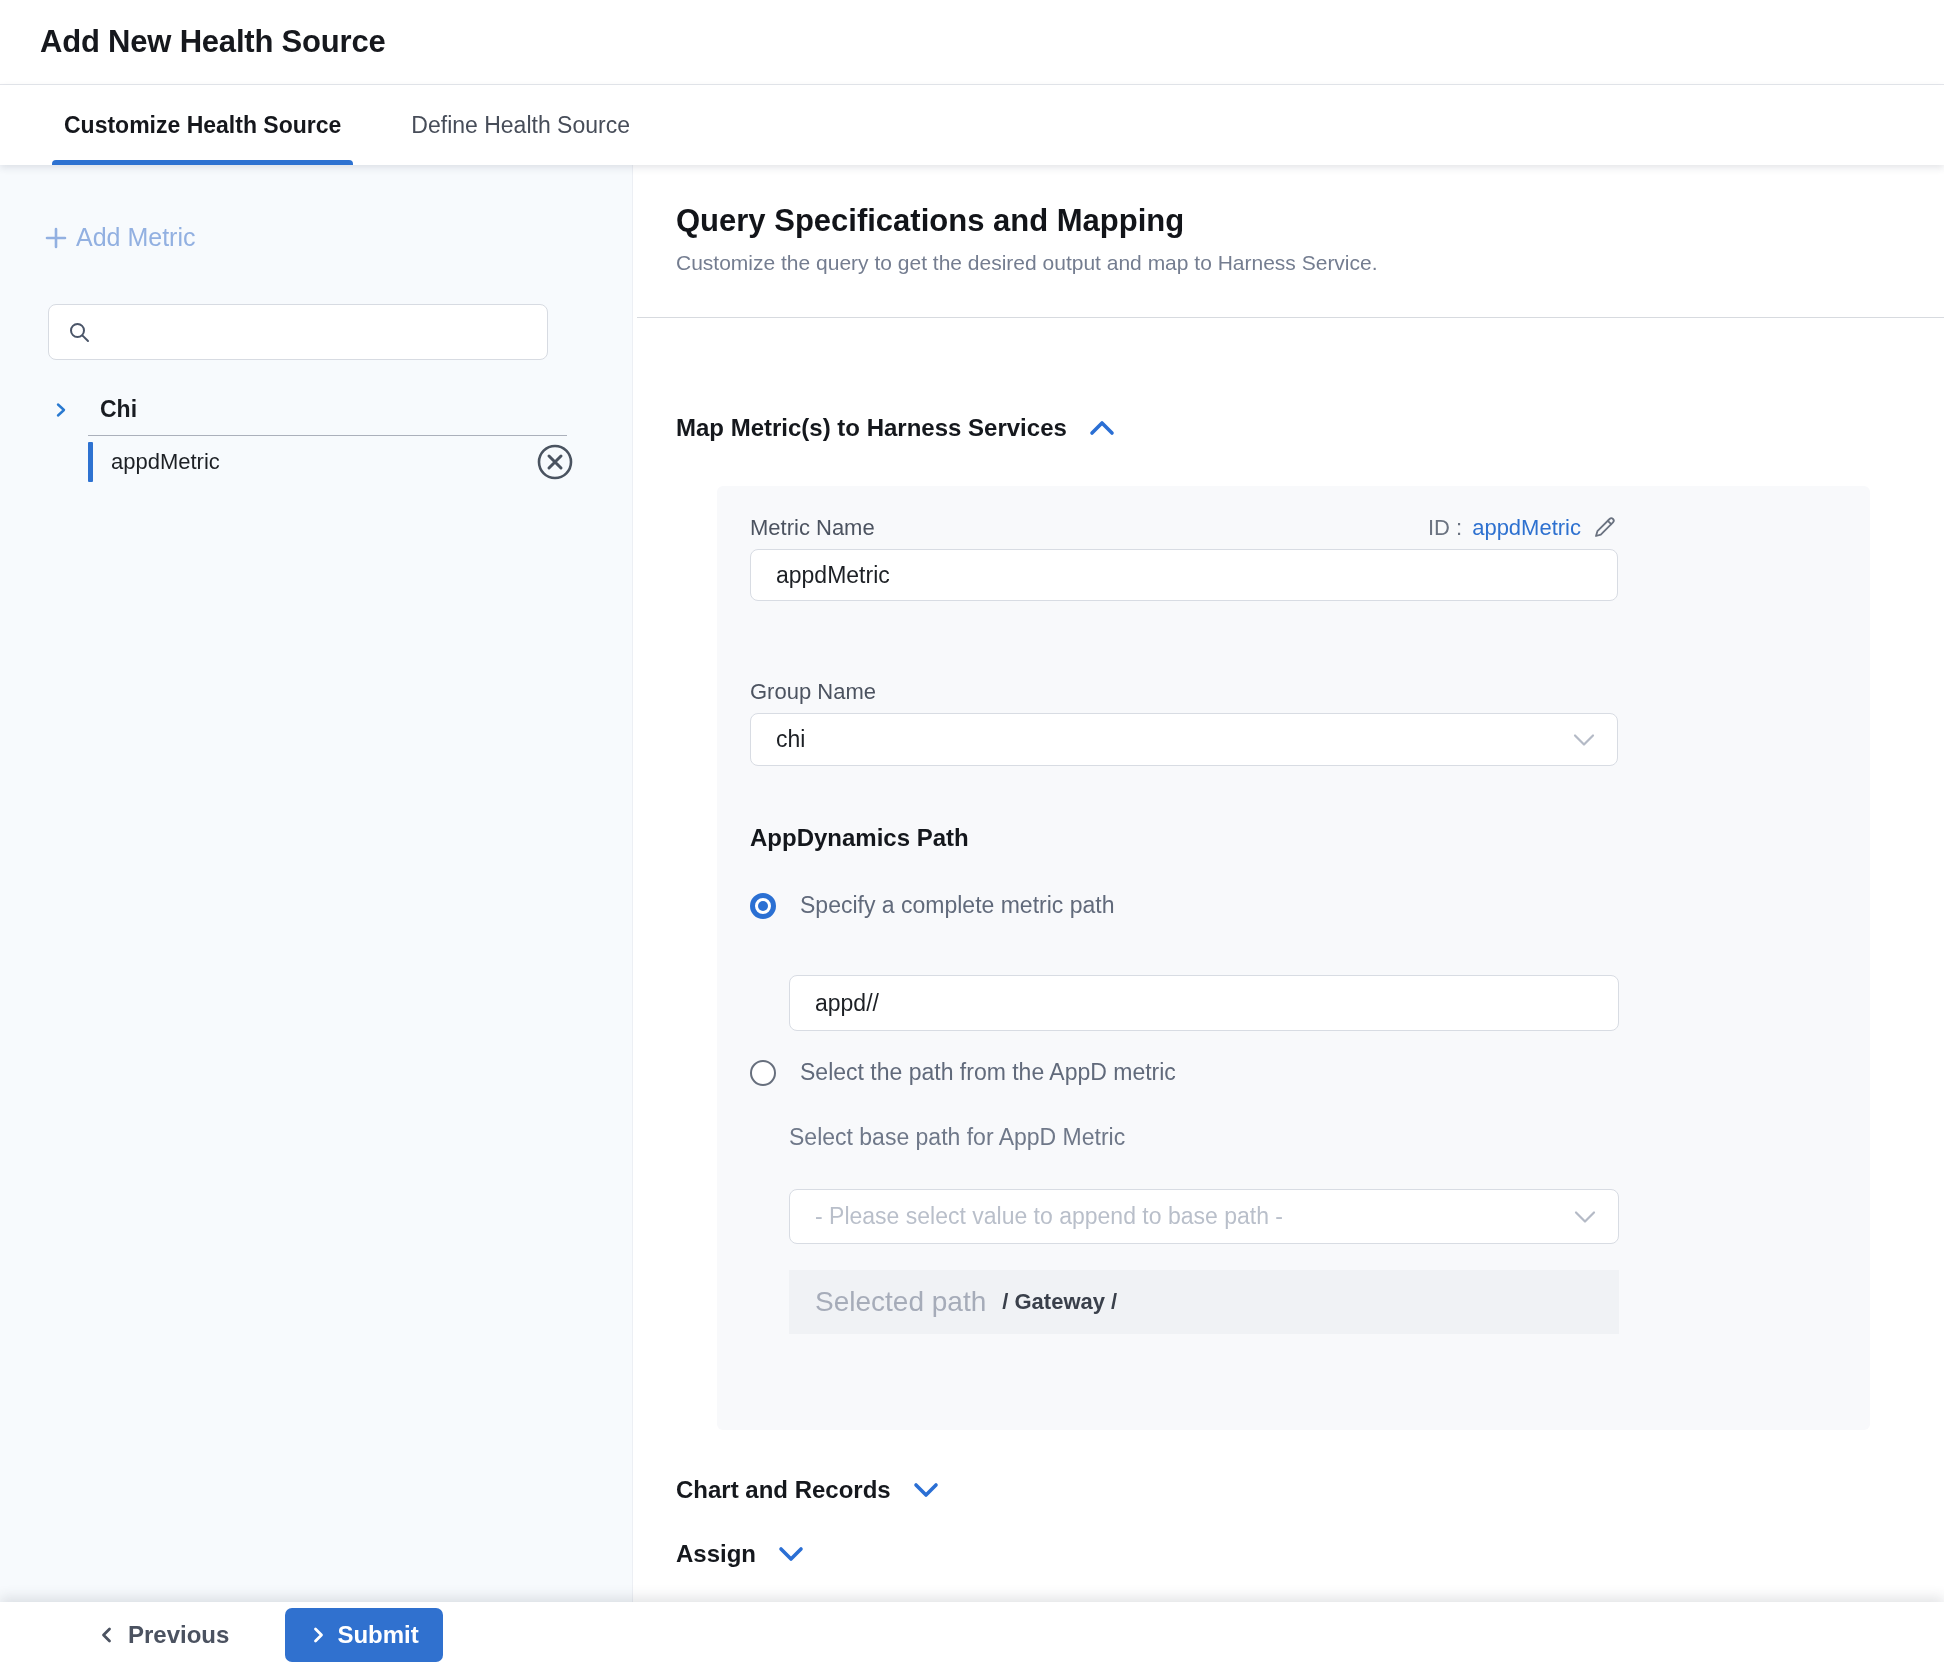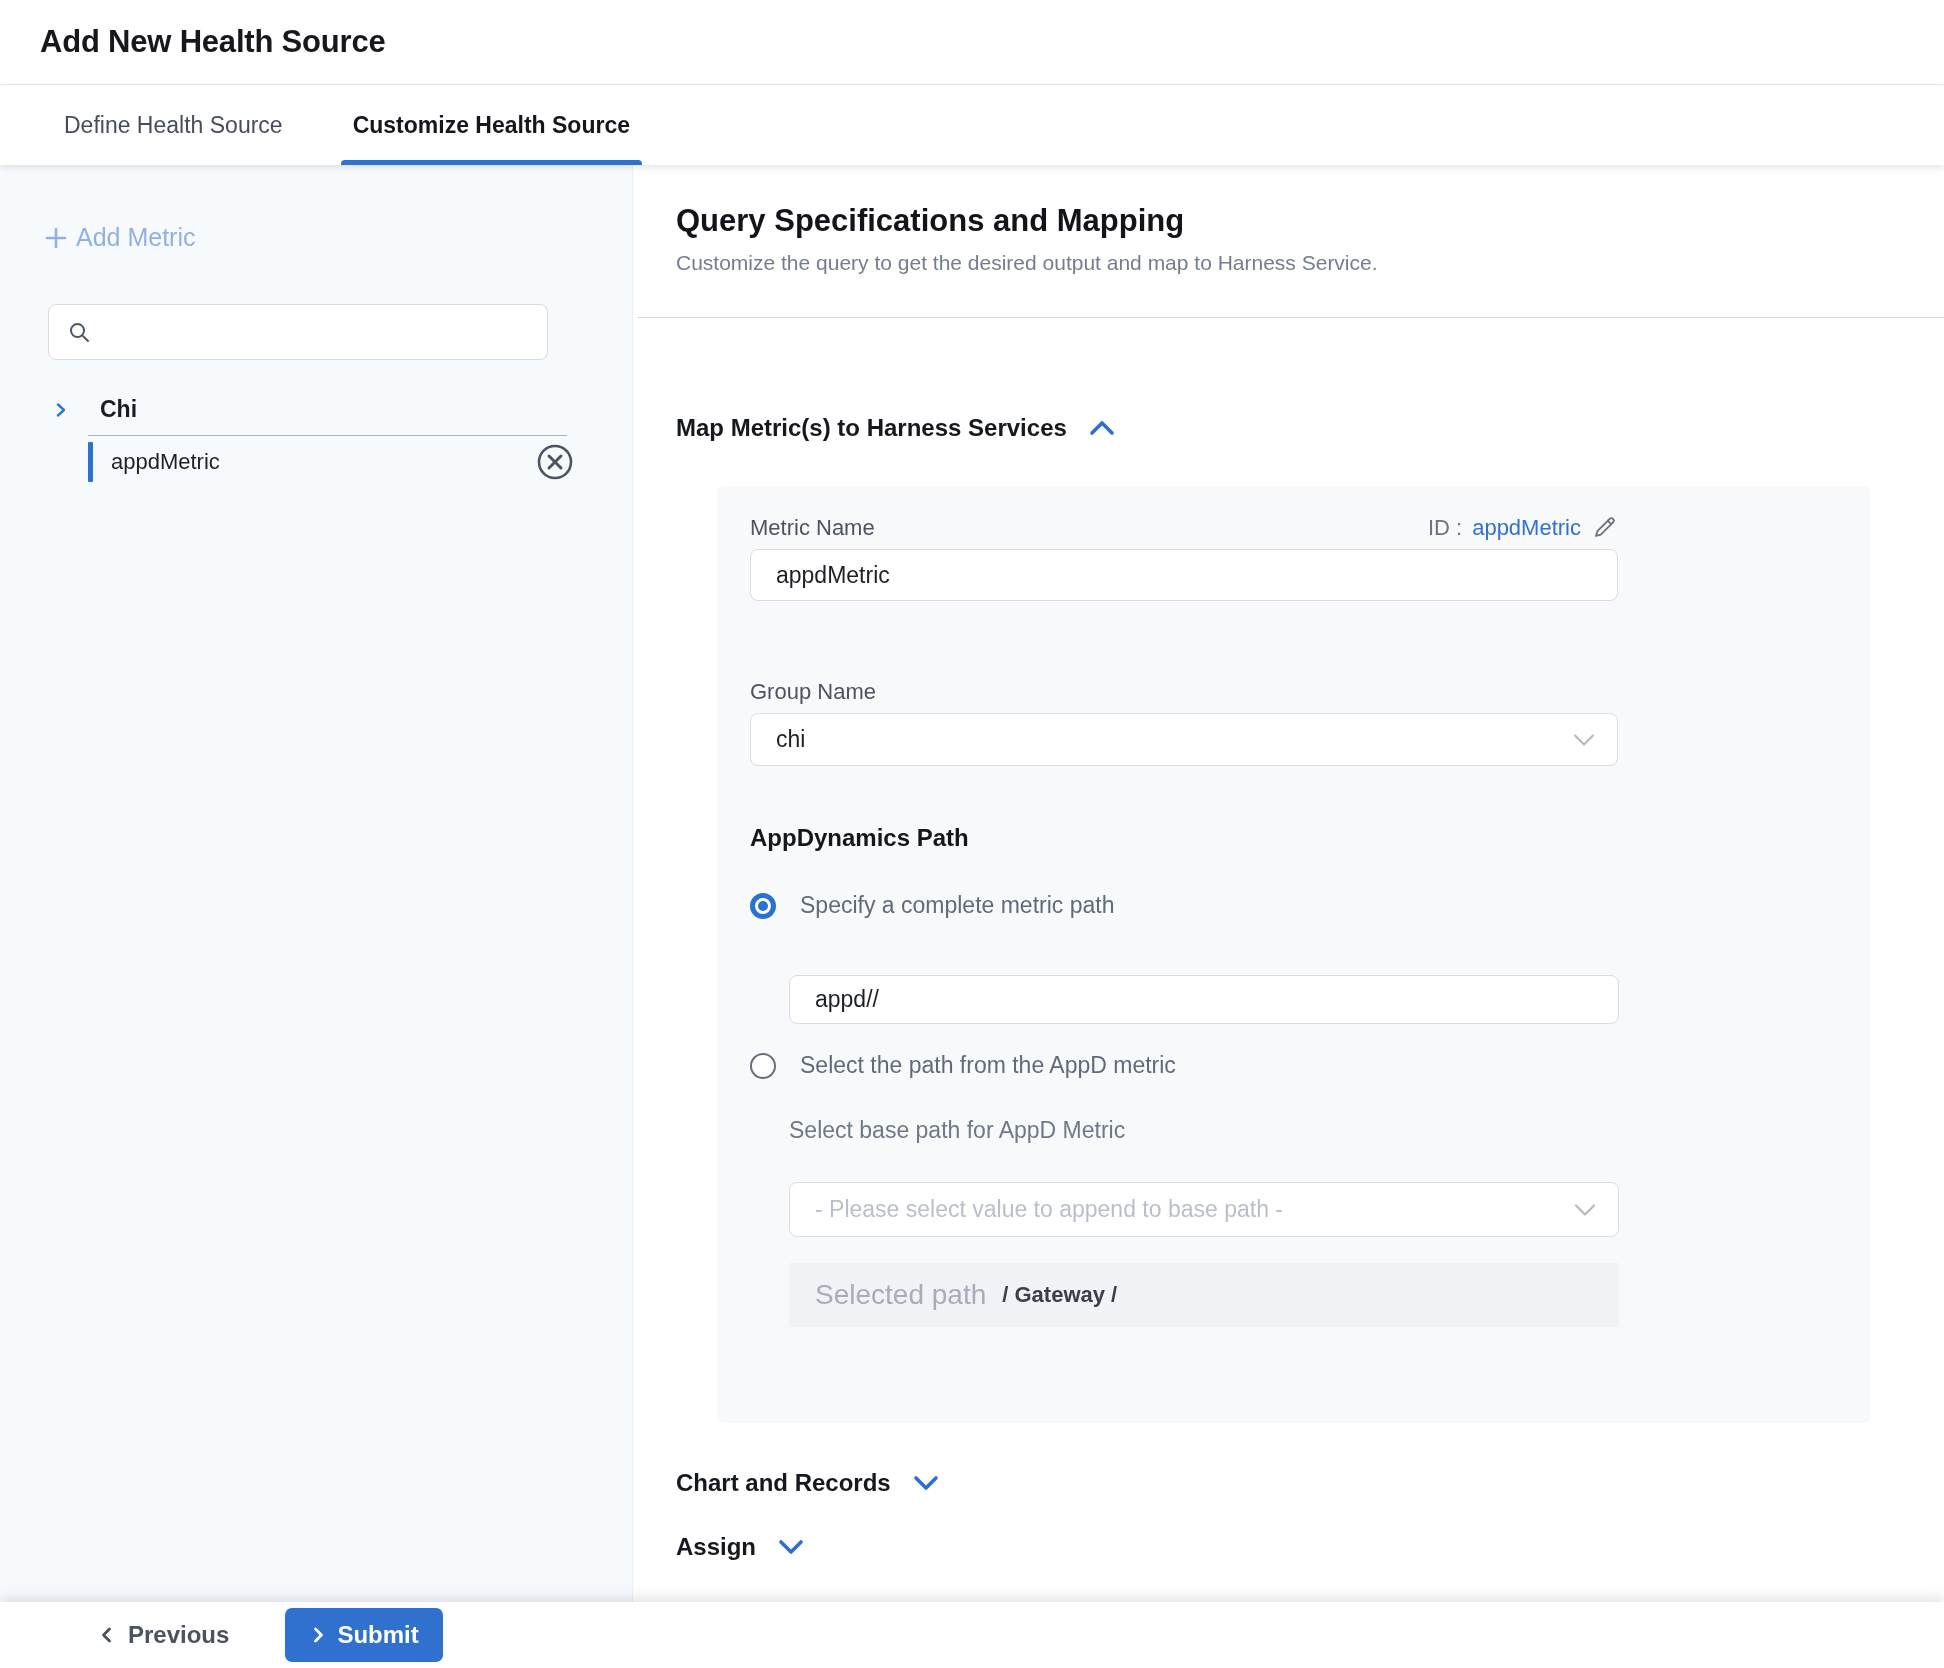--- a/index.html
+++ b/index.html
@@ -59,21 +59,21 @@
   .mt-group { margin-top:78px; }
 
   .appd-title { font-size:24px; font-weight:700; color:#14171c; margin:58px 0 0 0; }
   .radio-row { display:flex; align-items:center; gap:24px; margin-top:40px; cursor:pointer; }
   .radio-row.second { margin-top:28px; }
   .radio { width:26px; height:26px; border-radius:50%; box-sizing:border-box; border:2px solid #676f7d; background:#fff; position:relative; flex:none; }
   .radio.checked { border:5px solid #2b70d3; }
   .radio.checked::after { content:""; position:absolute; width:10px; height:10px; border-radius:50%; background:#2b70d3; top:50%; left:50%; transform:translate(-50%,-50%); }
   .radio-label { font-size:23px; color:#616a7b; }
 
-  .text-input.indented { width:830px; height:49px; margin-left:39px; margin-top:56px; }
+  .text-input.indented { width:830px; height:56px; margin-left:39px; margin-top:56px; }
   .base-label { font-size:23px; color:#6f7889; margin-top:38px; margin-left:39px; }
   .select.base { width:830px; height:55px; margin-top:38px; margin-left:39px; }
   .selected-path { width:830px; height:64px; box-sizing:border-box; background:#f0f2f5; display:flex; align-items:center; gap:16px; padding-left:26px; margin-top:26px; margin-left:39px; }
   .sp-label { font-size:28px; color:#a6acb9; }
   .sp-value { font-size:22px; font-weight:700; color:#3a404b; }
 
   
   .footer { position:absolute; left:0; right:0; bottom:0; height:66px; background:#fff; box-shadow:0 -5px 12px rgba(45,52,70,0.13); display:flex; align-items:center; z-index:5; }
   .prev-btn { display:flex; align-items:center; gap:12px; margin-left:98px; background:none; border:none; padding:0; color:#4b5260; font-size:24px; font-weight:600; font-family:inherit; cursor:pointer; }
   .submit-btn { display:flex; align-items:center; gap:10px; margin-left:56px; height:54px; padding:0 24px; background:#3071cf; border:none; border-radius:7px; color:#fff; font-size:24px; font-weight:600; font-family:inherit; cursor:pointer; }
@@ -82,26 +82,26 @@
 </head>
 <body>
 
 <div class="page">
 
   <header class="header">
     <h1 class="page-title">Add New Health Source</h1>
   </header>
 
   <nav class="tabbar">
-    <button class="tab">
-      <span>Define Health Source</span>
-    </button>
     <button class="tab active">
       <span>Customize Health Source</span>
       <span class="tab-underline"></span>
+    </button>
+    <button class="tab">
+      <span>Define Health Source</span>
     </button>
   </nav>
 
   <div class="content">
 
     <aside class="sidebar">
       <button class="add-metric">
         <svg width="26" height="26" viewBox="0 0 26 26">
             <path d="M13 4v18M4 13h18" stroke="#92b0e1" stroke-width="2.6" stroke-linecap="round" fill="none"></path>
           </svg>

